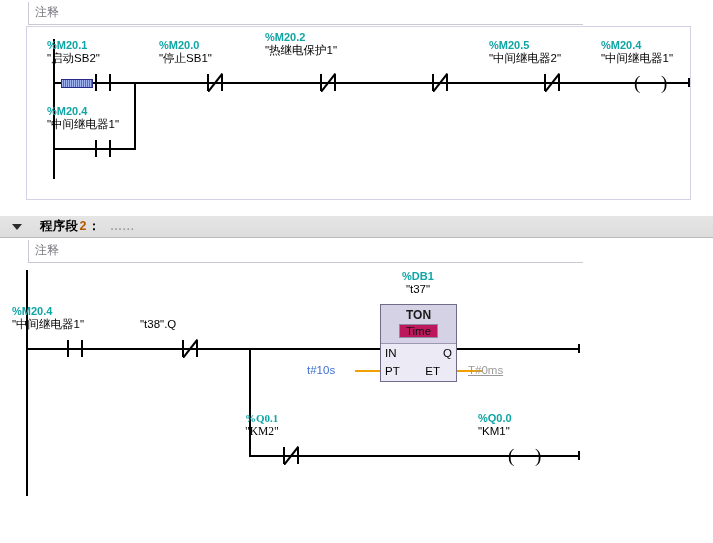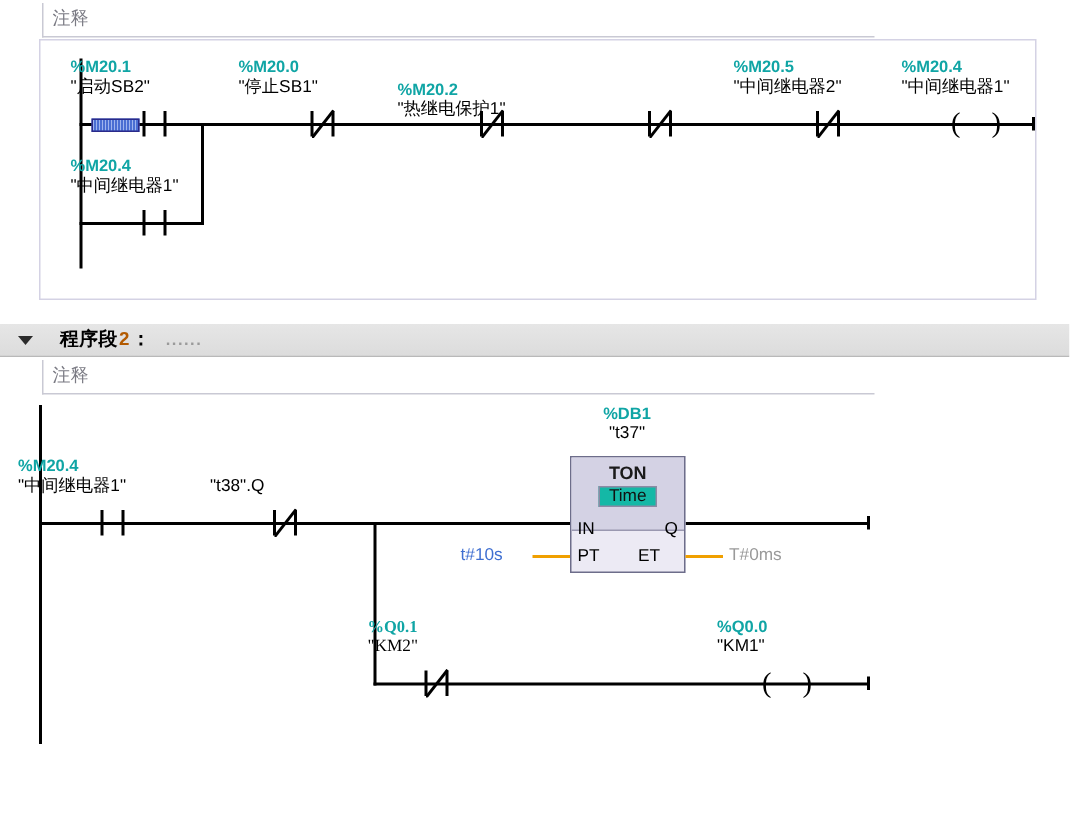--- a/index.html
+++ b/index.html
@@ -123,21 +123,21 @@
     background:#d4d2e4;
     border-bottom:1px solid #9a98b0;
     text-align:center;
     box-sizing:border-box;
     padding-top:3px;
   }
   .fb-name{font-size:12px;font-weight:bold;color:#1a1a1a;}
   .fb-type{
     display:inline-block;
     border:1px solid #8c8aa4;
-    background:#14b8a6;
+    background:#be185d;
     padding:0px 6px;
     font-size:11.5px;
     margin-top:2px;
     color:#111;
   }
   .pin{position:absolute;font-size:11.5px;color:#000;}
   .pinline{position:absolute;height:2px;background:#f0a000;}
   .val-in{position:absolute;color:#3f6fd1;font-size:11.5px;white-space:nowrap;}
   .val-out{position:absolute;color:#9a9a9a;font-size:11.5px;white-space:nowrap;}
   .db-lbl{position:absolute;text-align:center;white-space:nowrap;line-height:13px;}
@@ -178,21 +178,21 @@
     <div class="lbl" style="left:132px;top:12px;width:110px;">
       <div class="addr">%M20.0</div>
       <div class="sym">"停止SB1"</div>
     </div>
     <div class="contact" style="left:180px;top:47px;">
       <div class="bar l"></div>
         <div class="bar r"></div>
         <div class="slash"></div>
     </div>
 
-    <div class="lbl" style="left:238px;top:27px;width:124px;">
+    <div class="lbl" style="left:238px;top:4px;width:124px;">
       <div class="addr">%M20.2</div>
       <div class="sym">"热继电保护1"</div>
     </div>
     <div class="contact" style="left:293px;top:47px;">
       <div class="bar l"></div>
         <div class="bar r"></div>
         <div class="slash"></div>
     </div>
 
     <div class="contact" style="left:405px;top:47px;">
@@ -272,35 +272,35 @@
         <div class="bar r"></div>
         <div class="slash"></div>
     </div>
 
     <div class="db-lbl" style="left:358px;top:6px;width:120px;">
       <div class="addr">%DB1</div>
       <div class="sym">"t37"</div>
     </div>
 
     <div class="fb" style="left:380px;top:40px;width:77px;height:78px;">
-      <div class="fb-head" style="height:49px;">
+      <div class="fb-head" style="height:39px;">
         <div class="fb-name">TON</div>
         <div class="fb-type">Time</div>
       </div>
       <div class="pin" style="left:4px;top:42px;">IN</div>
       <div class="pin" style="right:4px;top:42px;">Q</div>
       <div class="pin" style="left:4px;top:60px;">PT</div>
       <div class="pin" style="right:16px;top:60px;">ET</div>
     </div>
 
     <div class="pinline" style="left:355px;top:106px;width:25px;"></div>
     <div class="val-in" style="left:307px;top:100px;">t#10s</div>
 
     <div class="pinline" style="left:457px;top:106px;width:25px;"></div>
-    <div class="val-out" style="left:486px;top:100px;">T#0ms</div>
+    <div class="val-out" style="left:468px;top:100px;text-decoration:underline;">T#0ms</div>
 
     <div class="lbl" style="left:245px;top:148px;width:90px;font-family:Liberation Serif, serif;">
       <div class="addr">%Q0.1</div>
       <div class="sym">"KM2"</div>
     </div>
     <div class="contact" style="left:283px;top:183px;">
       <div class="bar l"></div>
         <div class="bar r"></div>
         <div class="slash"></div>
     </div>

